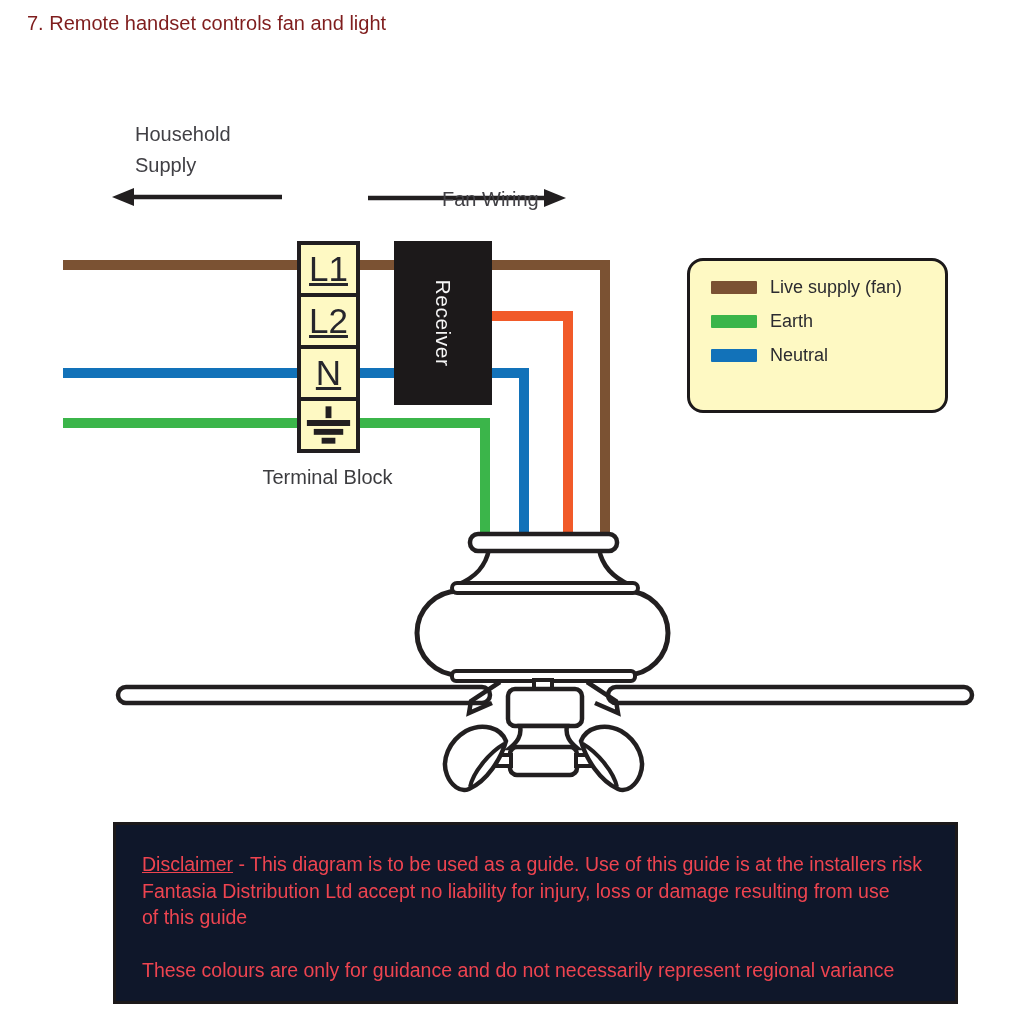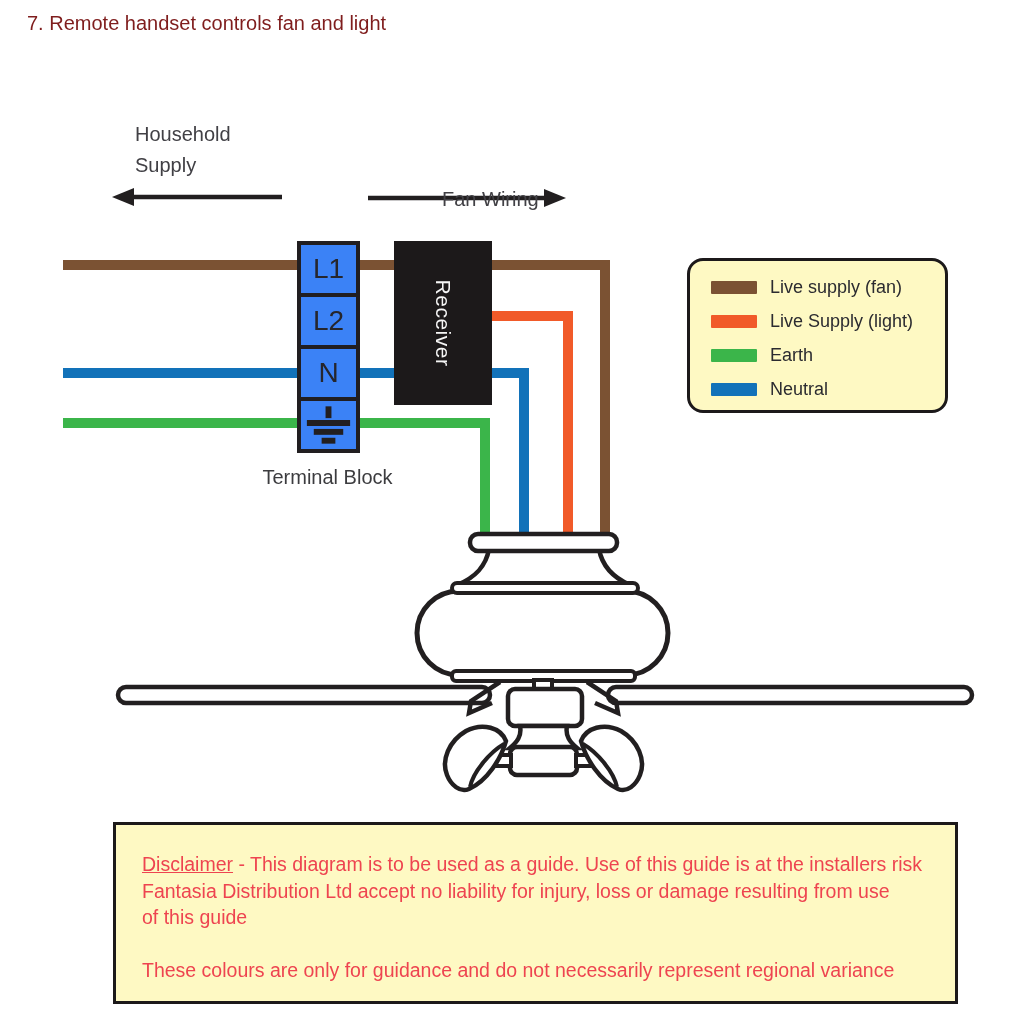--- a/index.html
+++ b/index.html
@@ -16,21 +16,21 @@
   .household{left:135px;top:119px;}
   .fanwiring{left:442px;top:136px;margin-top:48px;}
 
   
   .tblock{
     left:297px;top:241px;width:63px;height:212px;box-sizing:border-box;
     border:4px solid #211e20;background:#ffffff;z-index:3;
     display:flex;flex-direction:column;
   }
   .tcell{flex:1;border-bottom:4px solid #211e20;display:flex;align-items:center;justify-content:center;
-    font-size:28px;color:#26262c;background:#3b82f6;}
+    font-size:35px;color:#26262c;background:#fef9c3;text-decoration:underline;}
   .tcell:last-child{border-bottom:none;}
   .tblock-label{left:240px;top:466px;width:175px;text-align:center;font-size:20px;color:#3c3c3f;z-index:2;}
 
   
   .receiver{
     left:394px;top:241px;width:98px;height:164px;background:#1c191a;z-index:3;
     display:flex;align-items:center;justify-content:center;
   }
   .receiver span{display:block;transform:rotate(90deg);color:#f5f5f5;font-size:21px;letter-spacing:.5px;white-space:nowrap;}
 
@@ -40,21 +40,21 @@
     border:3.5px solid #1c191a;border-radius:16px;background:#fef9c3;z-index:3;
     padding:9px 0 0 21px;display:flex;flex-direction:column;
   }
   .legend-row{display:flex;align-items:center;height:34px;}
   .legend-swatch{width:46px;height:13px;border-radius:1px;flex:0 0 auto;}
   .legend-label{margin-left:13px;font-size:18px;color:#2b2b30;}
 
   
   .disclaimer{
     left:113px;top:822px;width:845px;height:182px;box-sizing:border-box;
-    border:3px solid #1c191a;background:#fef9c3;z-index:3;
+    border:3px solid #1c191a;background:#0f172a;z-index:3;
     padding:26px 4px 0 26px;font-size:19.5px;line-height:26.5px;
   }
   .disclaimer .gap{margin-top:26.5px;}
   .u{text-decoration:underline;}
 </style>
 </head>
 <body>
 
 <div class="page">
 
@@ -138,24 +138,20 @@
   <div class="abs receiver">
     <span>Receiver</span>
   </div>
 
   <div class="abs legend">
     <div class="legend-row">
       <div class="legend-swatch" style="background-color: rgb(123, 82, 51);"></div>
       <div class="legend-label">Live supply (fan)</div>
     </div>
     <div class="legend-row">
-      <div class="legend-swatch" style="background-color: rgb(241, 90, 41);"></div>
-      <div class="legend-label">Live Supply (light)</div>
-    </div>
-    <div class="legend-row">
       <div class="legend-swatch" style="background-color: rgb(59, 181, 74);"></div>
       <div class="legend-label">Earth</div>
     </div>
     <div class="legend-row">
       <div class="legend-swatch" style="background-color: rgb(18, 114, 185);"></div>
       <div class="legend-label">Neutral</div>
     </div>
   </div>
 
   <div class="abs disclaimer" style="color: rgb(238, 68, 80);">

